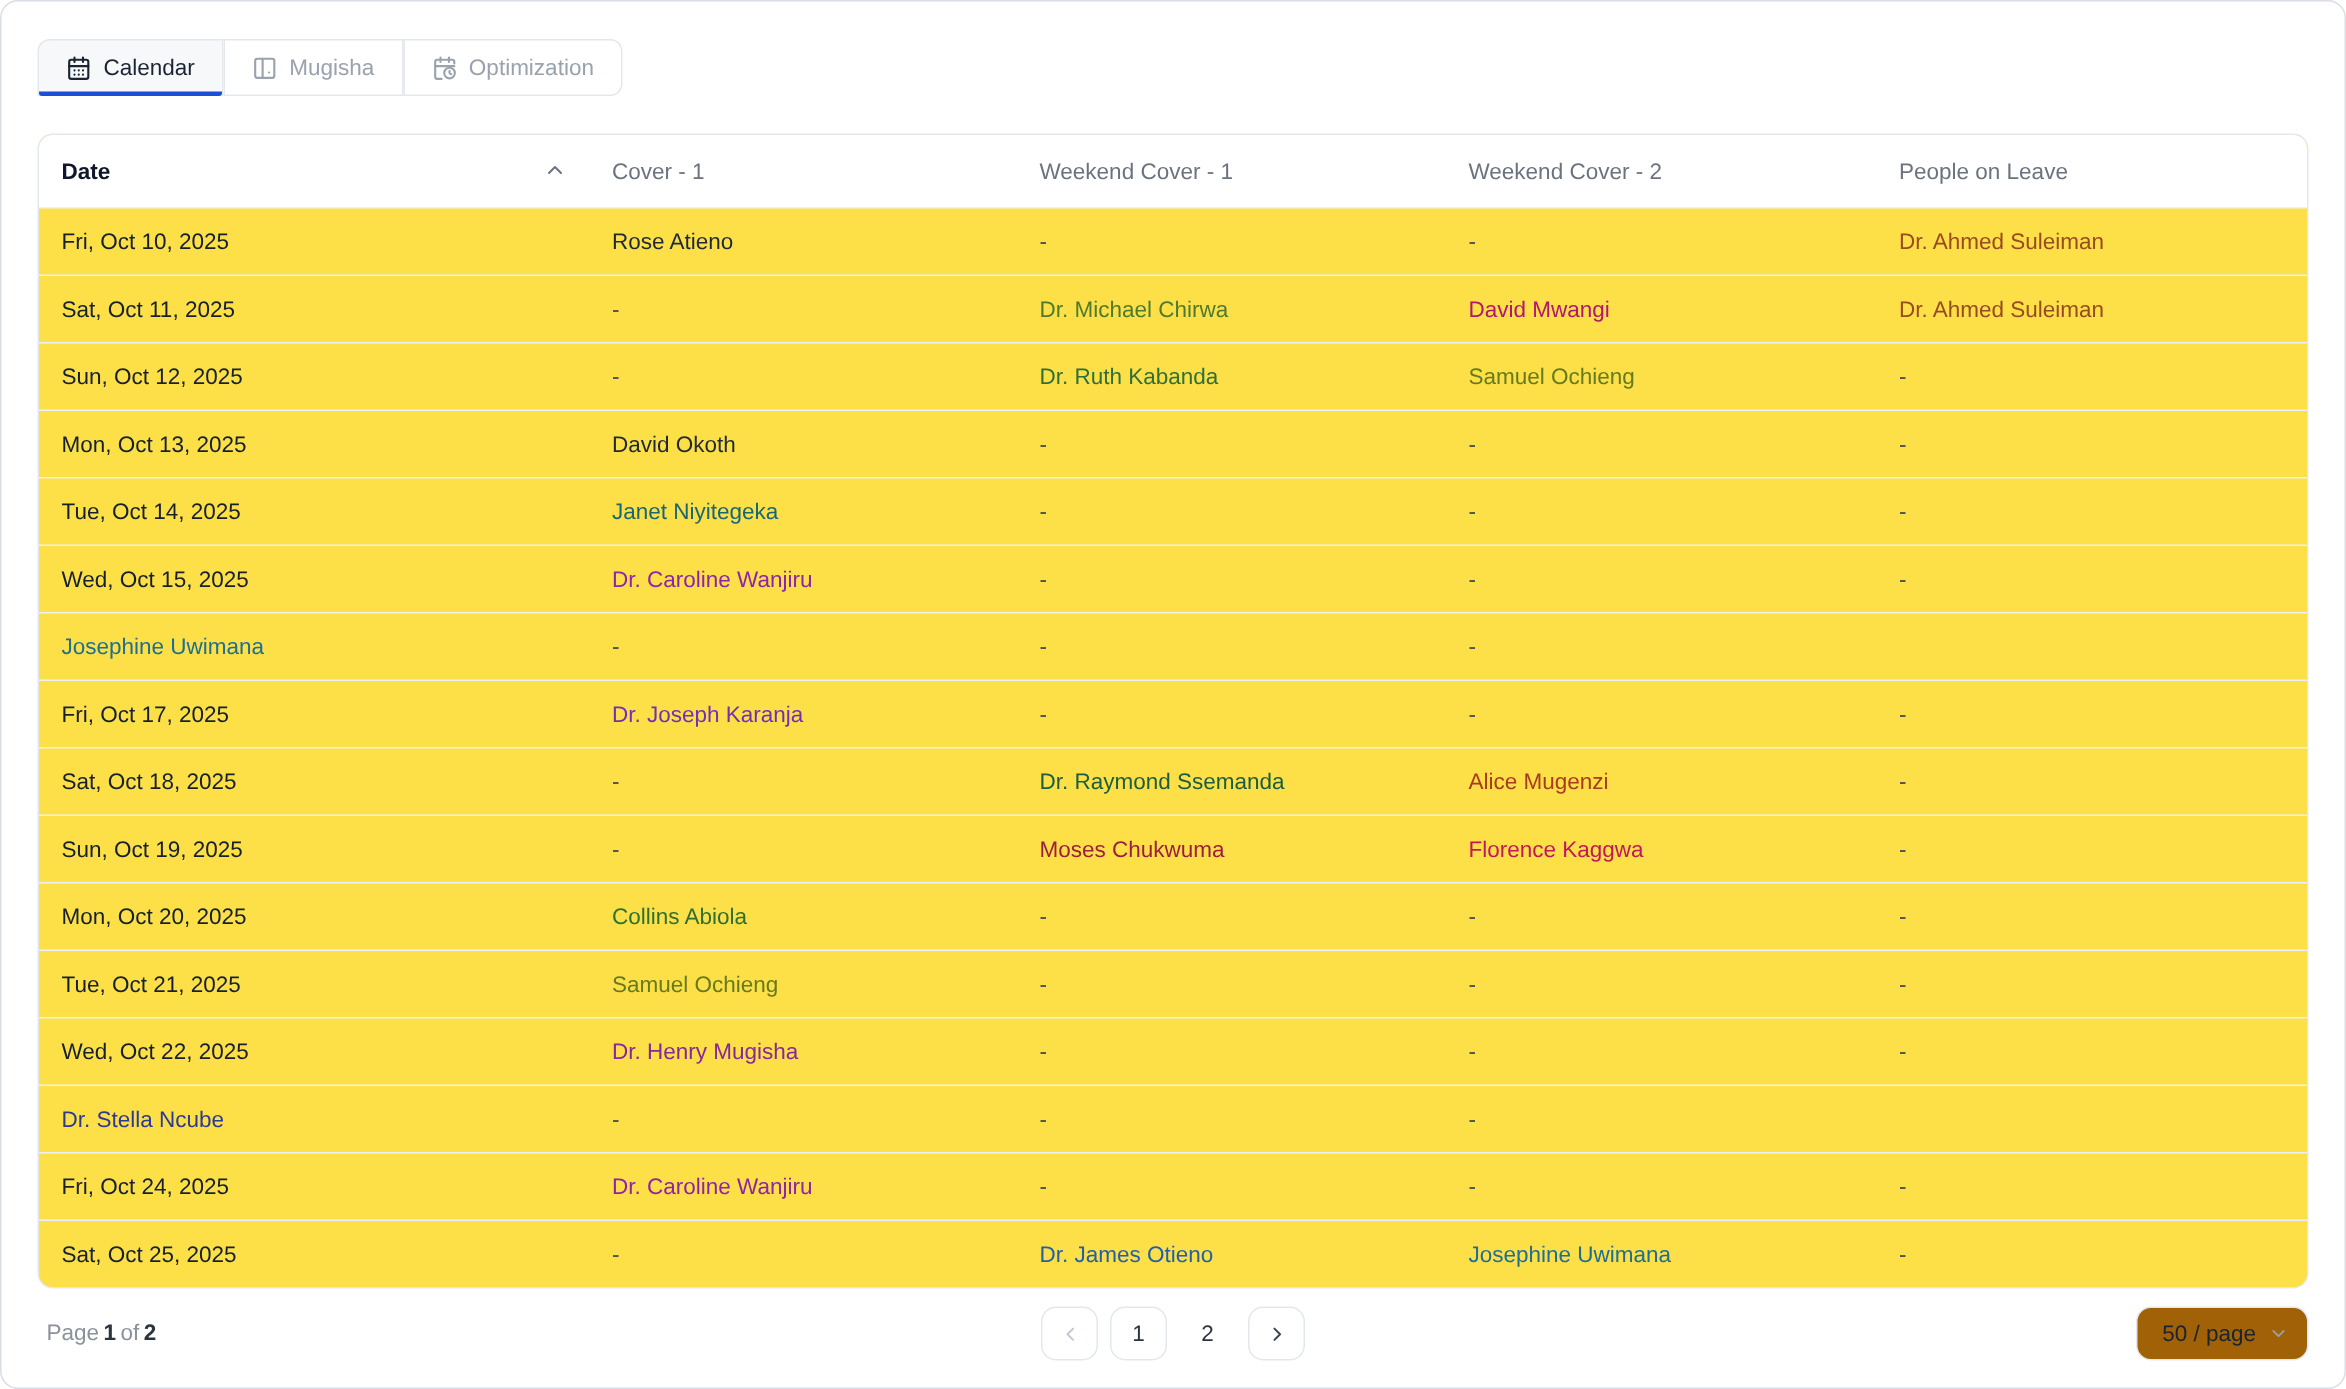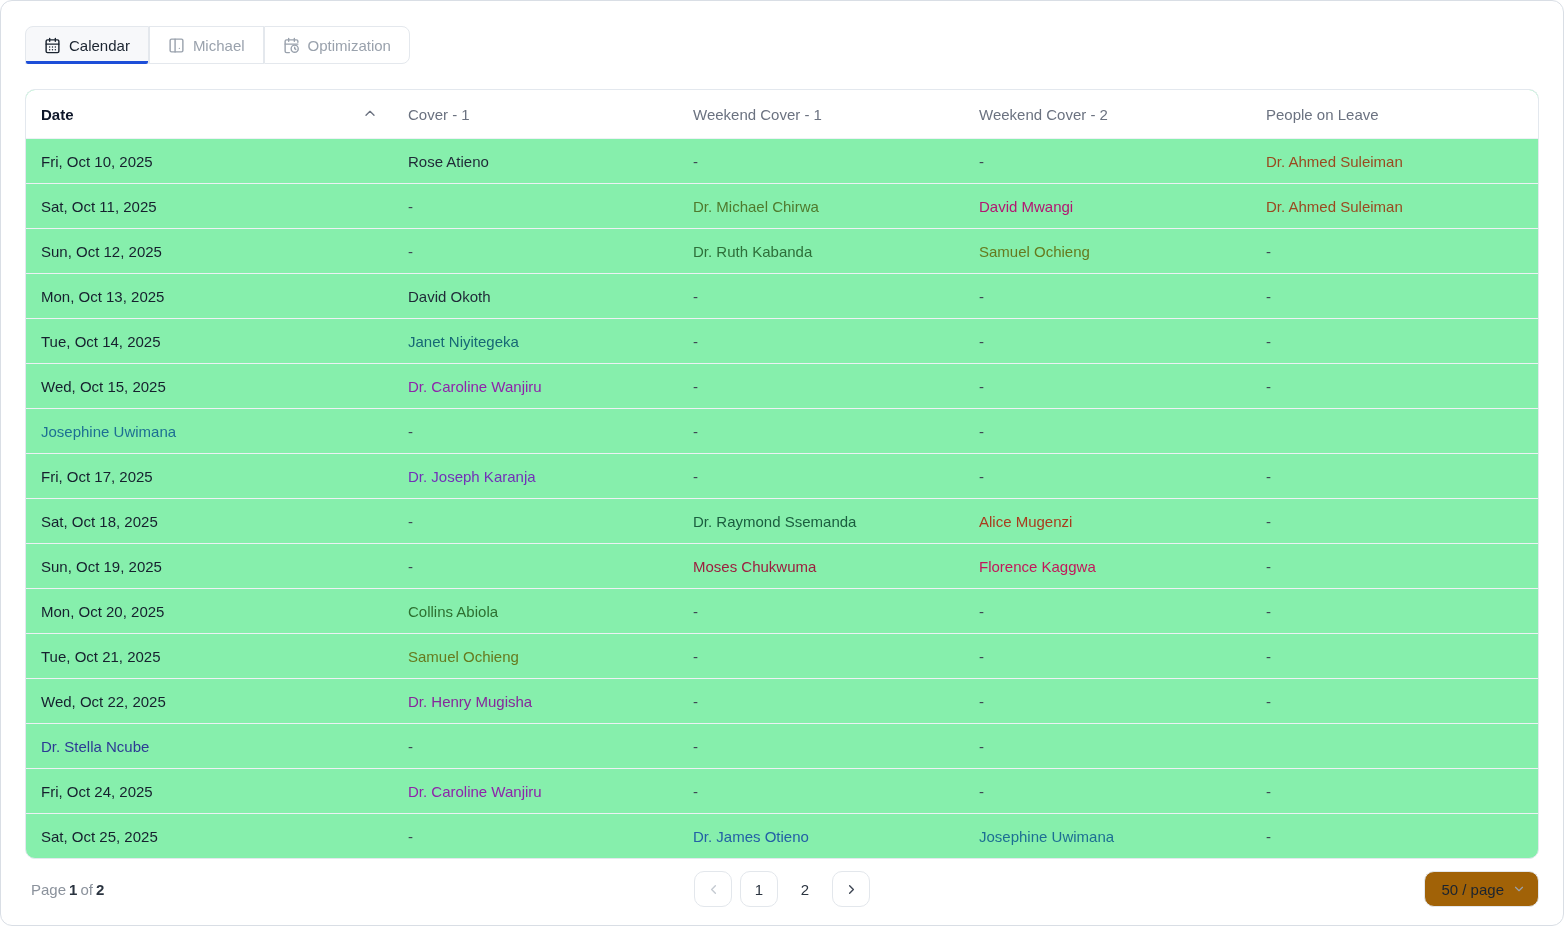--- a/index.html
+++ b/index.html
@@ -29,21 +29,21 @@
     content: ""; position: absolute; left: 0; right: 0; bottom: -1px;
     height: 3px; background: #1d4ed8; border-radius: 0 0 2px 2px;
   }
   .tab .ticon { display: inline-flex; width: 17px; height: 17px; }
   .tab .ticon svg { width: 17px; height: 17px; }
 
   
   .table {
     margin: 25px 24px 12px 24px;
     border: 1px solid #e3e8ee; border-radius: 10px;
-    overflow: hidden; background: #86efac;
+    overflow: hidden; background: #fde047;
   }
   .tr, .thead {
     display: grid;
     grid-template-columns: 367px 285px 286px 287px 1fr;
     align-items: center;
   }
   .thead { height: 48px; background: #ffffff; }
   .th {
     padding: 0 15px; font-size: 15px; color: #6b7280; font-weight: 400;
     display: flex; align-items: center; justify-content: space-between;
@@ -103,21 +103,21 @@
       <span>Calendar</span>
     </div>
     <div class="tab">
       <span class="ticon">
         <svg viewBox="0 0 24 24" fill="none" stroke="currentColor" stroke-width="2" stroke-linecap="round" stroke-linejoin="round">
           <rect x="3" y="3" width="18" height="18" rx="2"></rect>
           <path d="M10 3v18"></path>
           <path d="M16 16h.01"></path>
         </svg>
       </span>
-      <span>Michael</span>
+      <span>Mugisha</span>
     </div>
     <div class="tab">
       <span class="ticon">
         <svg viewBox="0 0 24 24" fill="none" stroke="currentColor" stroke-width="2" stroke-linecap="round" stroke-linejoin="round">
           <path d="M21 7.5V6a2 2 0 0 0-2-2H5a2 2 0 0 0-2 2v14a2 2 0 0 0 2 2h4"></path>
           <path d="M16 2v4M8 2v4M3 10h18"></path>
           <circle cx="16.5" cy="16.5" r="5"></circle>
           <path d="M16.5 14.5v2l1.5 1"></path>
         </svg>
       </span>

